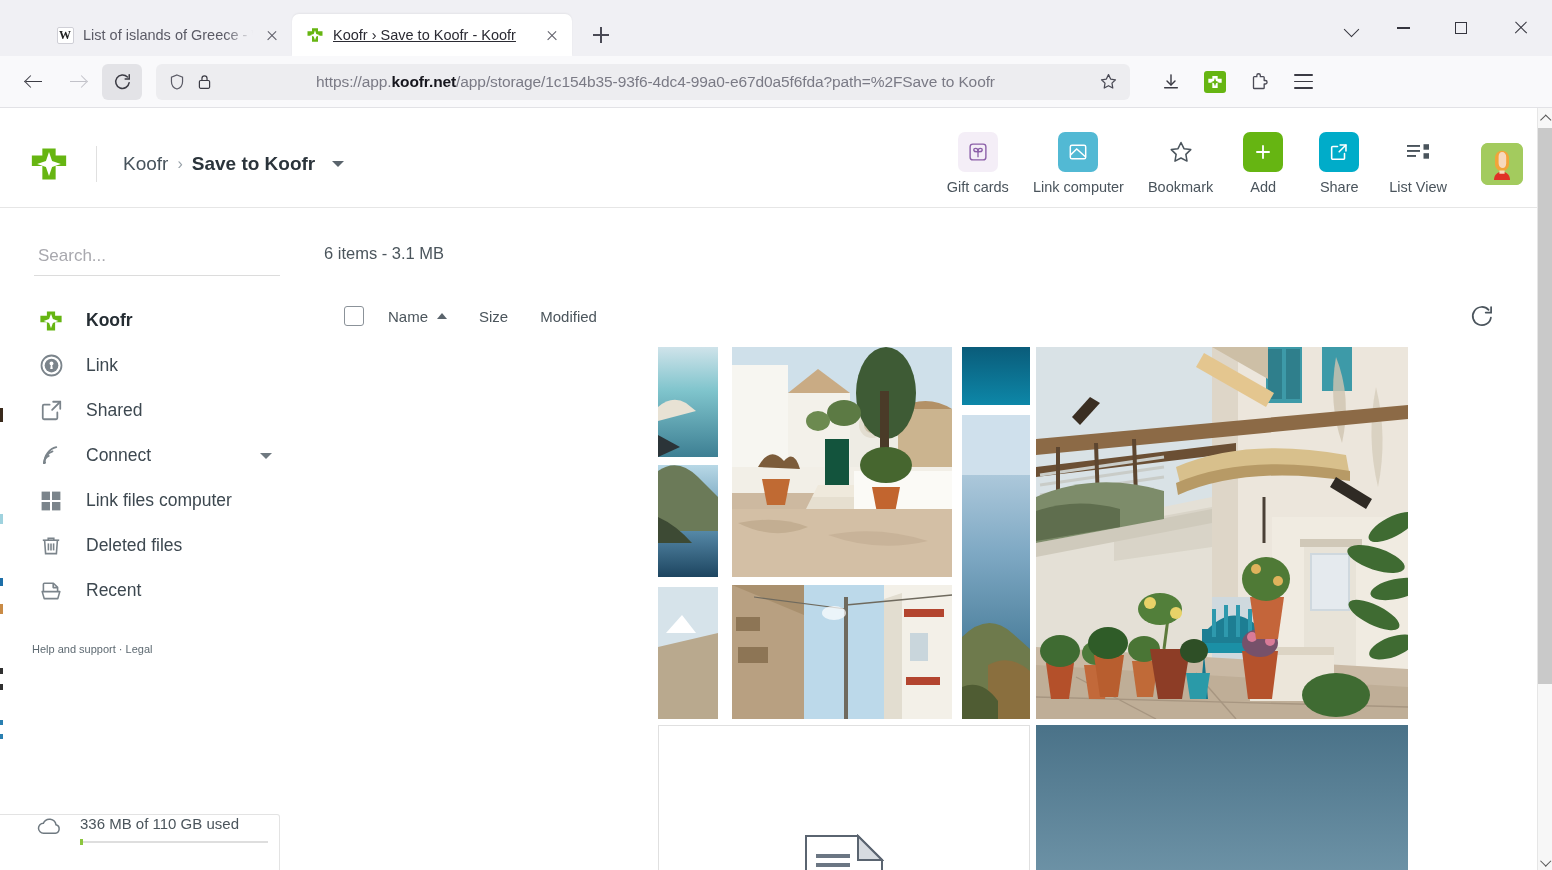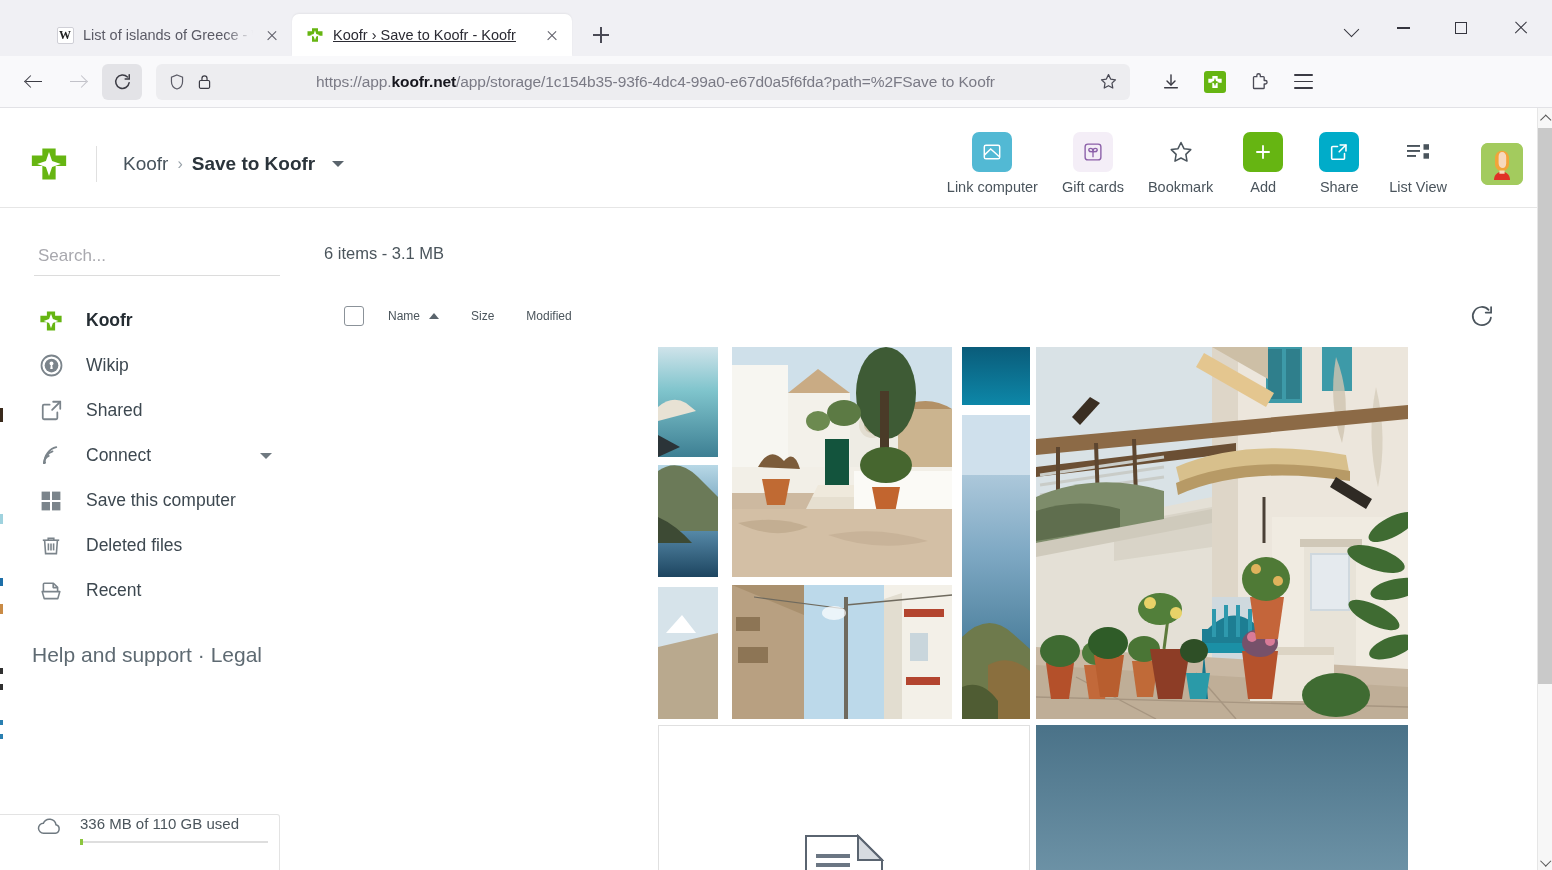--- a/index.html
+++ b/index.html
@@ -178,21 +178,21 @@
   .nav-list { margin-top:22px; }
   .nav-item { display:flex; align-items:center; gap:22px; height:45px;
               padding-left:38px; font-size:17.5px; color:#3d4850; }
   .nav-item .ni-ico { width:26px; height:26px; flex:none; display:flex;
                       align-items:center; justify-content:center; }
   .nav-item.active .ni-label { font-weight:700; color:#252d33; }
   .nav-caret { margin-left:auto; margin-right:42px; width:0;height:0;
                border-left:6px solid transparent;border-right:6px solid transparent;
                border-top:6px solid #6f7980; }
 
-  .help-row { margin-top:30px; padding-left:32px; font-size:21px;
+  .help-row { margin-top:30px; padding-left:32px; font-size:11px;
               color:#5e6a72; }
   .help-row a { color:#5e6a72; text-decoration:none; }
 
   .storage-card { position:absolute; left:0px; bottom:4px; width:280px;
                   height:64px; background:#fff; border:1px solid #e3e3e3;
                   border-left:none; border-radius:0 3px 3px 0;
                   display:flex; align-items:flex-start; gap:16px; padding:0 18px 0 36px; }
   .cloud-ic { width:28px; height:22px; flex:none; }
   .st-text { font-size:15px; color:#4b555c; margin-bottom:9px; }
   .st-bar { width:188px; height:2px; background:#dedede; position:relative; }
@@ -200,21 +200,21 @@
               background:#8cc63e; }
 
   
   .content { flex:1; padding:36px 0 0 0; position:relative; }
   .count-line { font-size:16.5px; color:#4b555c; padding-left:10px; }
 
   .col-head { display:flex; align-items:center; gap:0; margin-top:36px;
               padding: 0 42px 0 30px; height:34px; }
   .chk { width:20px; height:20px; border:1.6px solid #8b9299; border-radius:3px;
          flex:none; margin-right:24px; }
-  .col { font-size:12px; color:#4b555c; display:flex; align-items:center;
+  .col { font-size:15px; color:#4b555c; display:flex; align-items:center;
          gap:9px; }
   .col.name { margin-right:32px; }
   .col.size { margin-right:32px; }
   .sort-up { width:0;height:0;border-left:5.5px solid transparent;
              border-right:5.5px solid transparent;border-bottom:6px solid #5a646c; }
   .refresh-btn { margin-left:auto; width:26px; height:26px; }
 
   .grid { display:flex; flex-wrap:wrap; gap:6px; padding: 6px 0 0 4px;
           width:1130px; margin-left:340px; position:absolute; top:133px; left:0; }
   .cell { width:372px; height:372px; position:relative; overflow:hidden;
@@ -362,40 +362,40 @@
         <div class="breadcrumb">
           <span class="bc-link">Koofr</span>
           <span class="bc-sep">›</span>
           <span class="bc-cur">Save to Koofr</span>
           <span class="caret-d"></span>
         </div>
 
         <div class="hdr-actions">
 
           <div class="hact">
-            <span class="sq link">
-              <svg width="22" height="22" viewBox="0 0 24 24" fill="none" stroke="#fff" stroke-width="1.6">
-                <rect x="3.6" y="4.6" width="16.8" height="14.8" rx="1.8"></rect>
-                <path d="M3.6 15.4l7-6.6 9.8 8.6"></path>
-              </svg>
-            </span>
-            <span class="lbl">Link computer</span>
-          </div>
-
-          <div class="hact">
             <span class="sq gift">
               <svg width="22" height="22" viewBox="0 0 24 24" fill="none" stroke="#8b5fa8" stroke-width="1.5">
                 <rect x="3.4" y="3.4" width="17.2" height="17.2" rx="3"></rect>
                 <path d="M12 10.6v7.2" stroke-width="1.4"></path>
                 <path d="M12 10.6c-.1-1.5-1.2-2.6-2.5-2.6s-2.1.9-2.1 1.9 1 1.6 2.3 1.6H12z" stroke-width="1.4"></path>
                 <path d="M12 10.6c.1-1.5 1.2-2.6 2.5-2.6s2.1.9 2.1 1.9-1 1.6-2.3 1.6H12z" stroke-width="1.4"></path>
                 <path d="M7.6 11.5h8.8" stroke-width="1.4"></path>
               </svg>
             </span>
             <span class="lbl">Gift cards</span>
+          </div>
+
+          <div class="hact">
+            <span class="sq link">
+              <svg width="22" height="22" viewBox="0 0 24 24" fill="none" stroke="#fff" stroke-width="1.6">
+                <rect x="3.6" y="4.6" width="16.8" height="14.8" rx="1.8"></rect>
+                <path d="M3.6 15.4l7-6.6 9.8 8.6"></path>
+              </svg>
+            </span>
+            <span class="lbl">Link computer</span>
           </div>
 
           <div class="hact">
             <span class="sq plain">
               <svg width="26" height="26" viewBox="0 0 24 24" fill="none" stroke="#4a545c" stroke-width="1.4" stroke-linejoin="round">
                 <path d="M12 3.2l2.75 5.7 6.25.9-4.5 4.4 1.05 6.2L12 17.5l-5.55 2.9 1.05-6.2-4.5-4.4 6.25-.9z"></path>
               </svg>
             </span>
             <span class="lbl">Bookmark</span>
           </div>
@@ -468,21 +468,21 @@
             </div>
 
             <div class="nav-item">
               <span class="ni-ico">
                 <svg width="25" height="25" viewBox="0 0 24 24">
                   <circle cx="12" cy="12" r="9.6" fill="none" stroke="#7b848b" stroke-width="1.7"></circle>
                   <circle cx="12" cy="12" r="6.6" fill="#7b848b"></circle>
                   <path d="M12 8.2a1.9 1.9 0 0 1 1.9 1.9c0 .8-.5 1.4-1.2 1.7l.5 3.6h-2.4l.5-3.6c-.7-.3-1.2-.9-1.2-1.7A1.9 1.9 0 0 1 12 8.2z" fill="#fff"></path>
                 </svg>
               </span>
-              <span class="ni-label">Wikip</span>
+              <span class="ni-label">Link</span>
             </div>
 
             <div class="nav-item">
               <span class="ni-ico">
                 <svg width="25" height="25" viewBox="0 0 24 24" fill="none" stroke="#7b848b" stroke-width="1.7" stroke-linecap="round" stroke-linejoin="round">
                   <path d="M13.6 3.6H20.4V10.4"></path>
                   <path d="M20.4 3.6l-7.8 7.8"></path>
                   <path d="M17.6 13.8v5.4a1.2 1.2 0 0 1-1.2 1.2H4.8a1.2 1.2 0 0 1-1.2-1.2V7.6a1.2 1.2 0 0 1 1.2-1.2h5.4"></path>
                 </svg>
               </span>
@@ -504,21 +504,21 @@
 
             <div class="nav-item">
               <span class="ni-ico">
                 <svg width="24" height="24" viewBox="0 0 24 24">
                   <rect x="2.6" y="2.6" width="8.4" height="8.4" fill="#7b848b"></rect>
                   <rect x="13" y="2.6" width="8.4" height="8.4" fill="#7b848b"></rect>
                   <rect x="2.6" y="13" width="8.4" height="8.4" fill="#7b848b"></rect>
                   <rect x="13" y="13" width="8.4" height="8.4" fill="#7b848b"></rect>
                 </svg>
               </span>
-              <span class="ni-label">Save this computer</span>
+              <span class="ni-label">Link files computer</span>
             </div>
 
             <div class="nav-item">
               <span class="ni-ico">
                 <svg width="24" height="24" viewBox="0 0 24 24" fill="none" stroke="#7b848b" stroke-width="1.6">
                   <path d="M3.8 6.2h16.4"></path>
                   <path d="M9.2 6.2V4.4h5.6v1.8"></path>
                   <path d="M5.6 6.2l1 13.4h10.8l1-13.4"></path>
                   <path d="M9.4 9.4v7"></path>
                     <path d="M12 9.4v7"></path>

